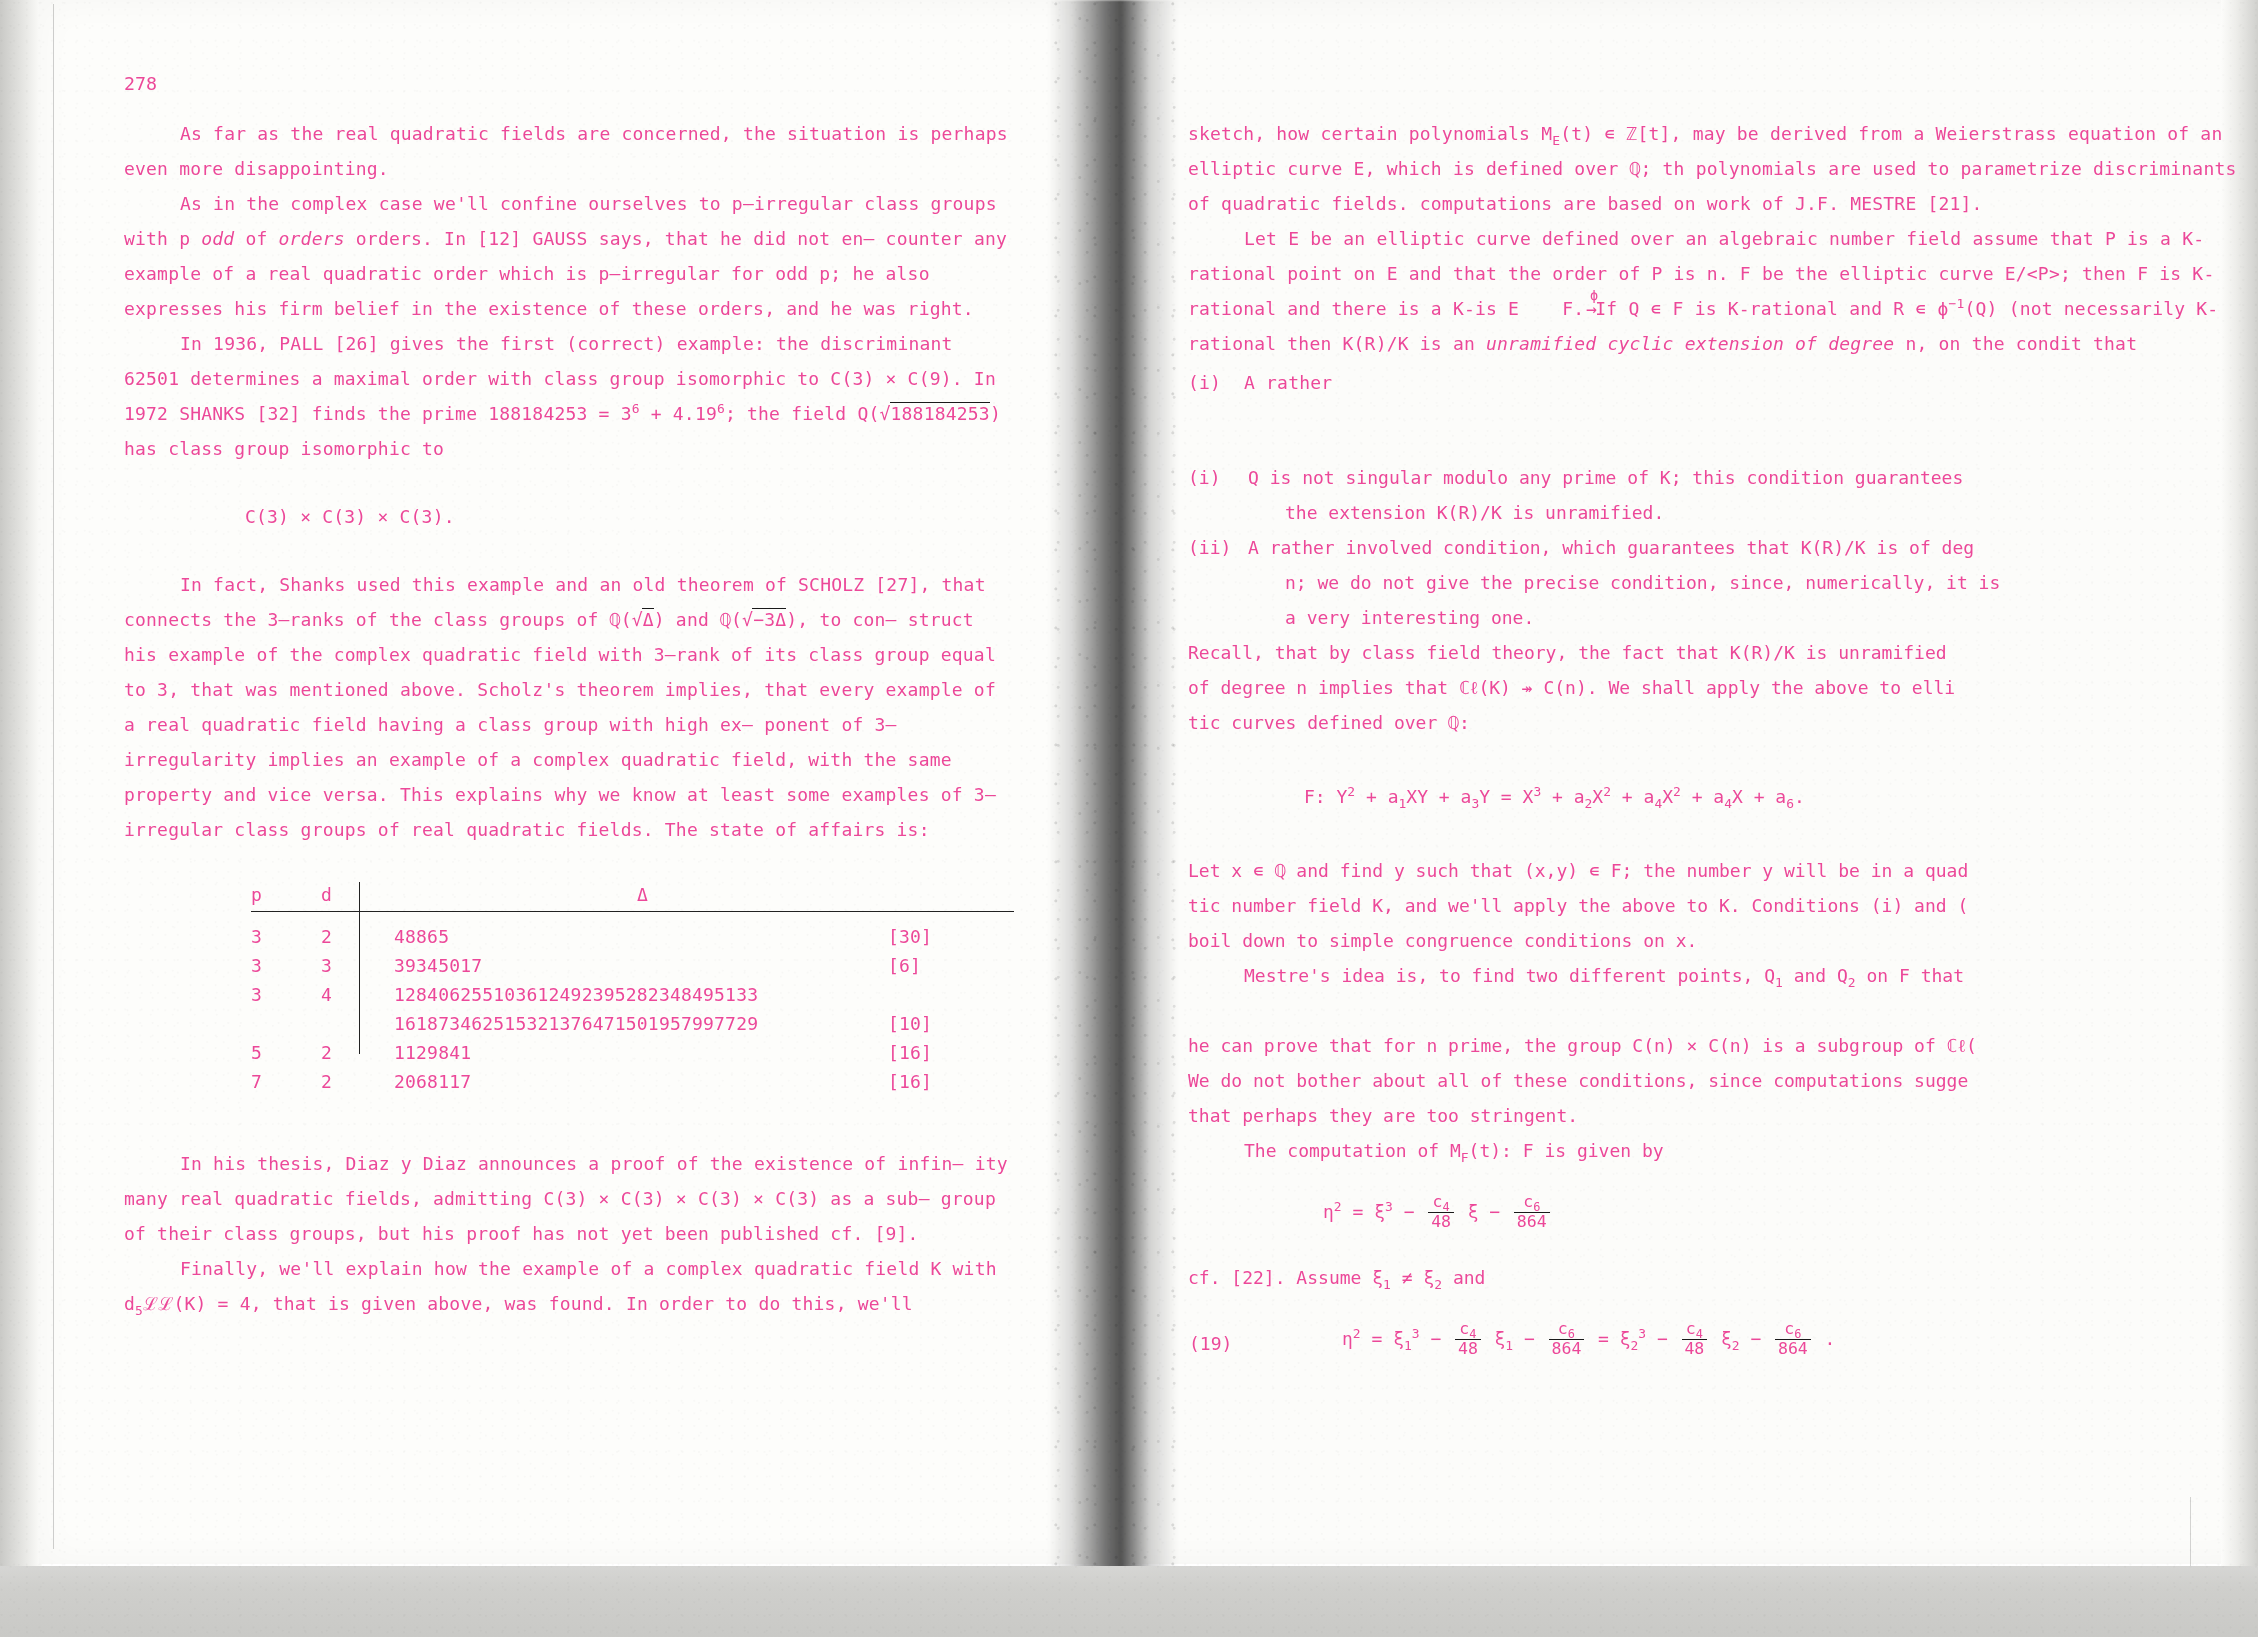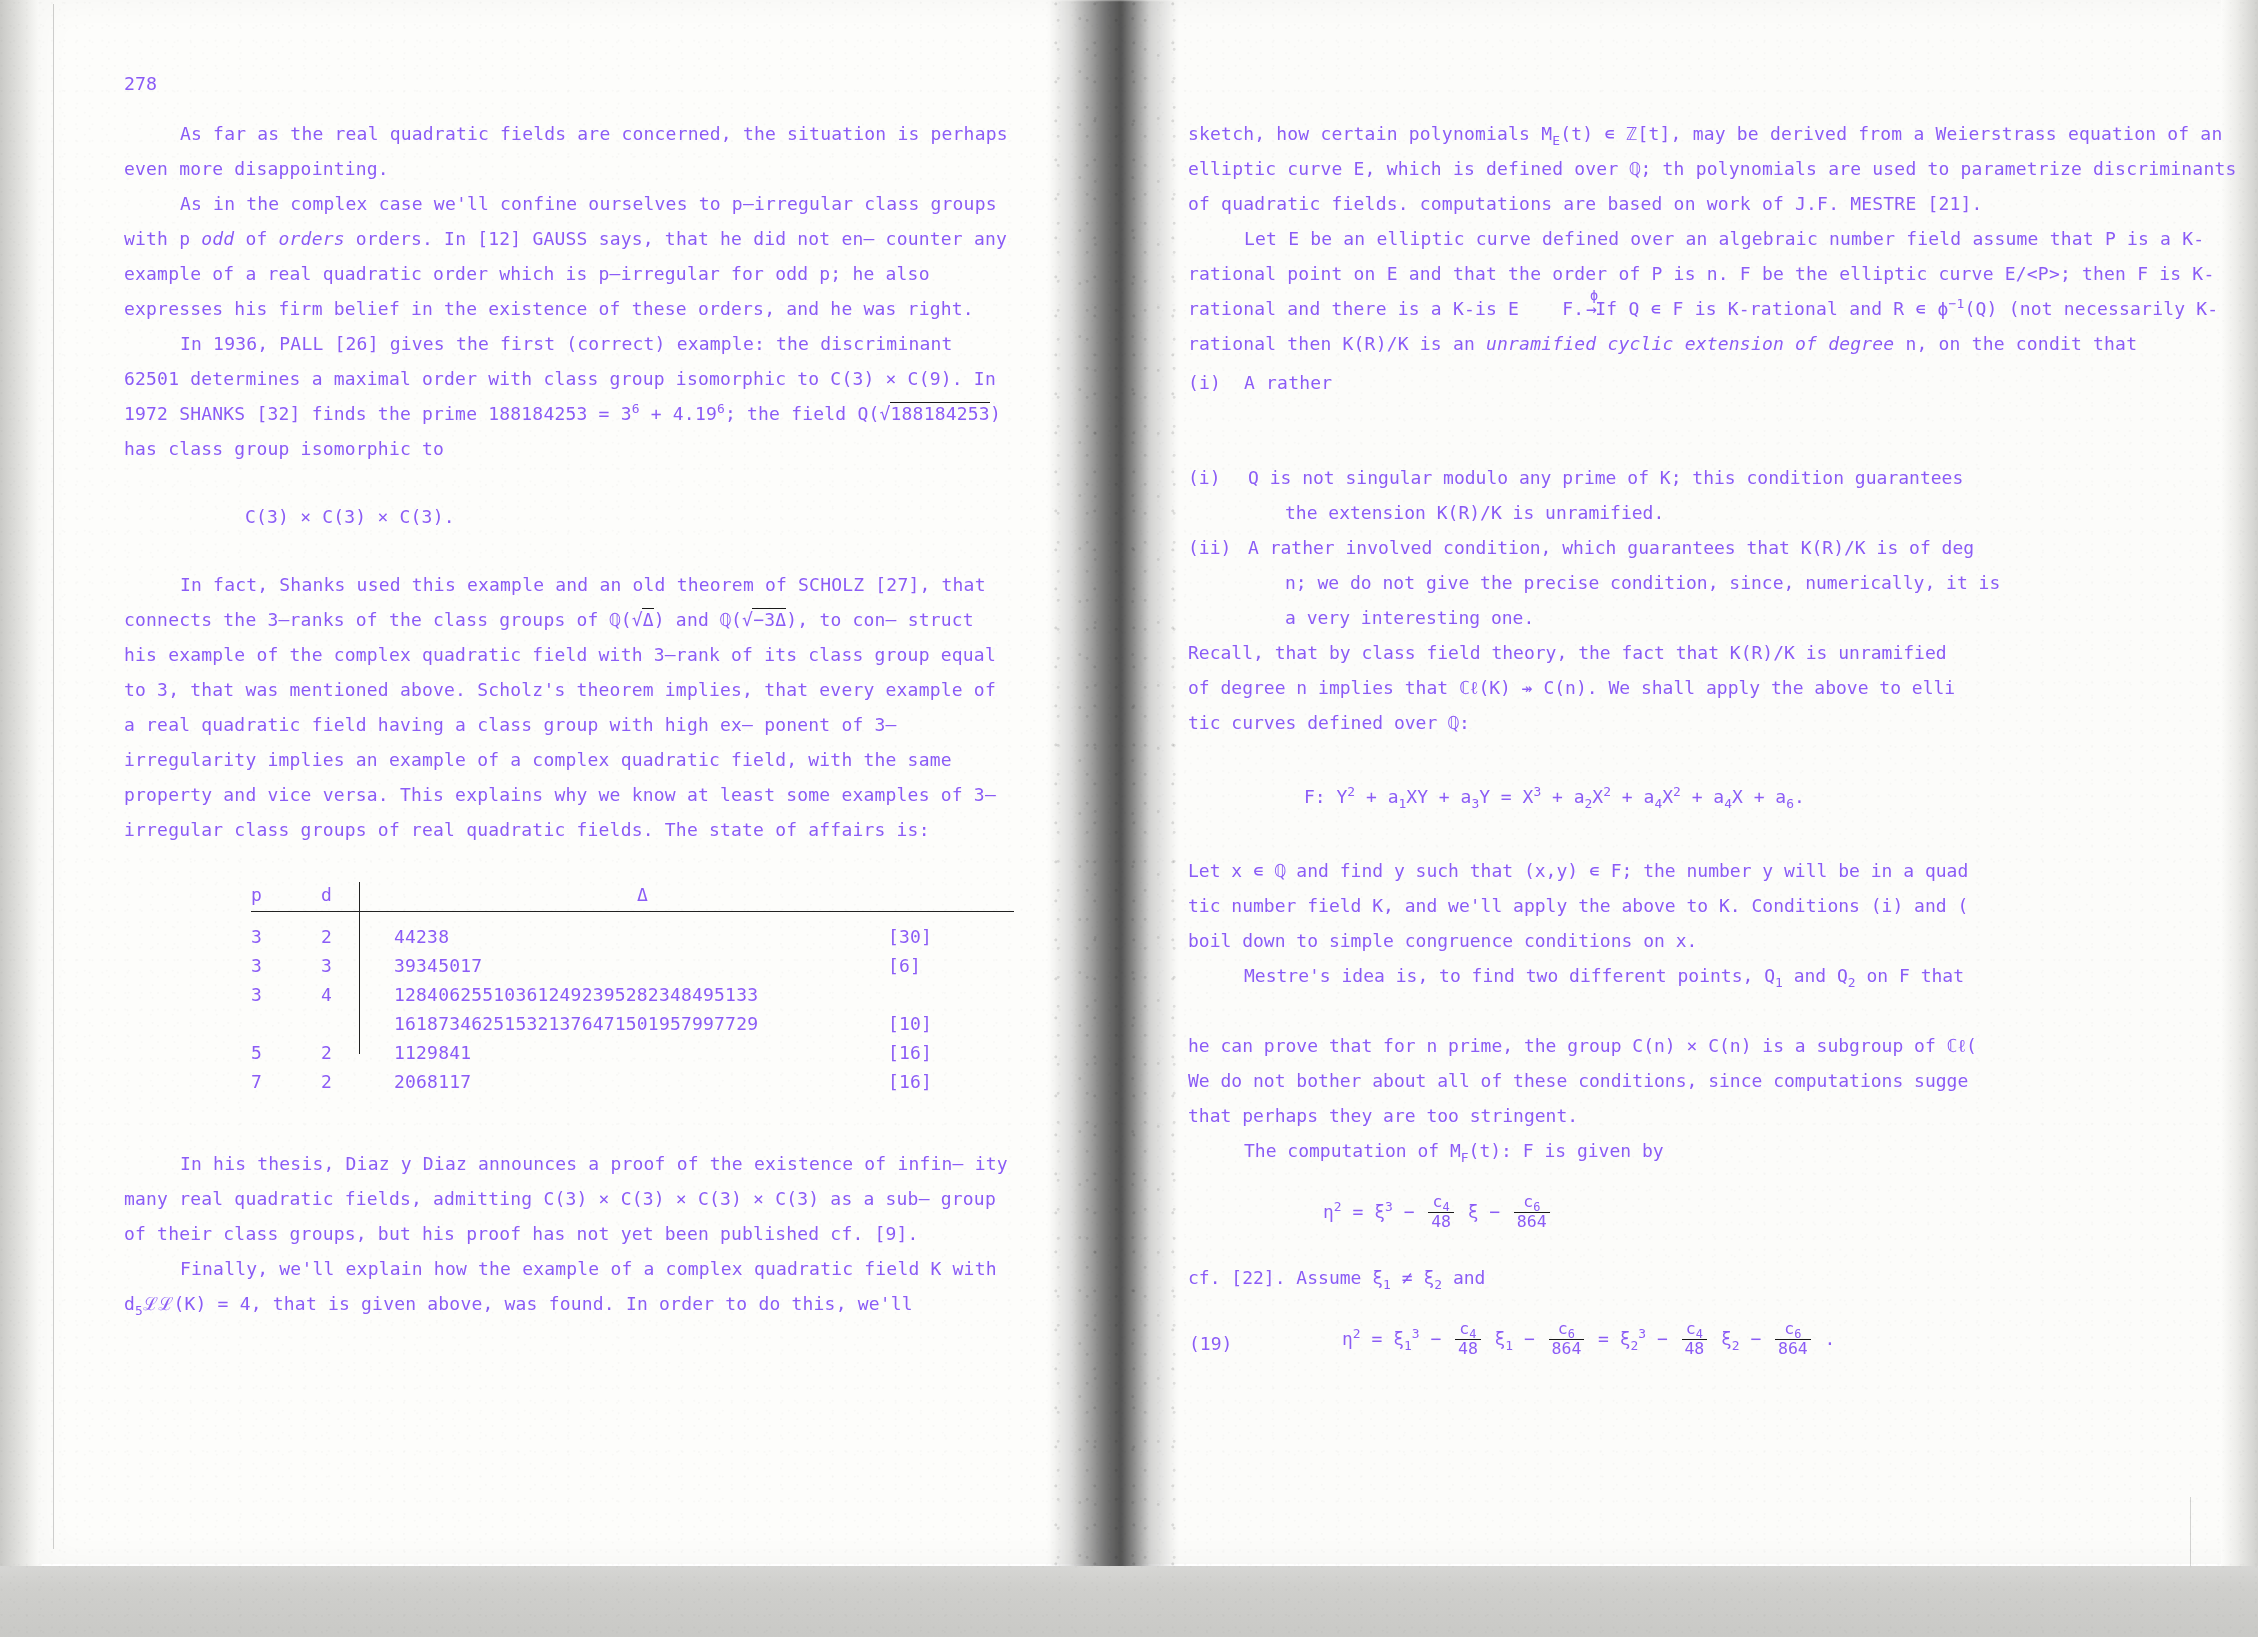--- a/index.html
+++ b/index.html
@@ -7,21 +7,21 @@
     padding: 0;
     background: #b9b9b9;
   }
   .page {
     position: relative;
     width: 2258px;
     height: 1638px;
     background: #ffffff;
     overflow: hidden;
     font-family: "DejaVu Sans Mono", monospace;
-    color: #8b5cf6;
+    color: #ec4899;
   }
   
   .paper-left {
     position: absolute;
     left: 39px; top: 0; width: 1072px; height: 1564px;
     background: #fdfdfb;
     box-shadow: inset 0 0 39px rgba(0,0,0,0.035);
   }
   .paper-right {
     position: absolute;
@@ -222,21 +222,21 @@
       <div class="hdr">
         <span class="cell-p">p</span>
         <span class="cell-d">d</span>
         <span class="cell-D" style="left:386px;">Δ</span>
       </div>
       <div class="rule"></div>
 
       <div class="trow" style="margin-top:9.7px;">
         <span class="cell-p">3</span>
         <span class="cell-d">2</span>
-        <span class="cell-D">44238</span>
+        <span class="cell-D">48865</span>
         <span class="cell-r">[30]</span>
       </div>
       <div class="trow">
         <span class="cell-p">3</span>
         <span class="cell-d">3</span>
         <span class="cell-D">39345017</span>
         <span class="cell-r">[6]</span>
       </div>
       <div class="trow">
         <span class="cell-p">3</span>

